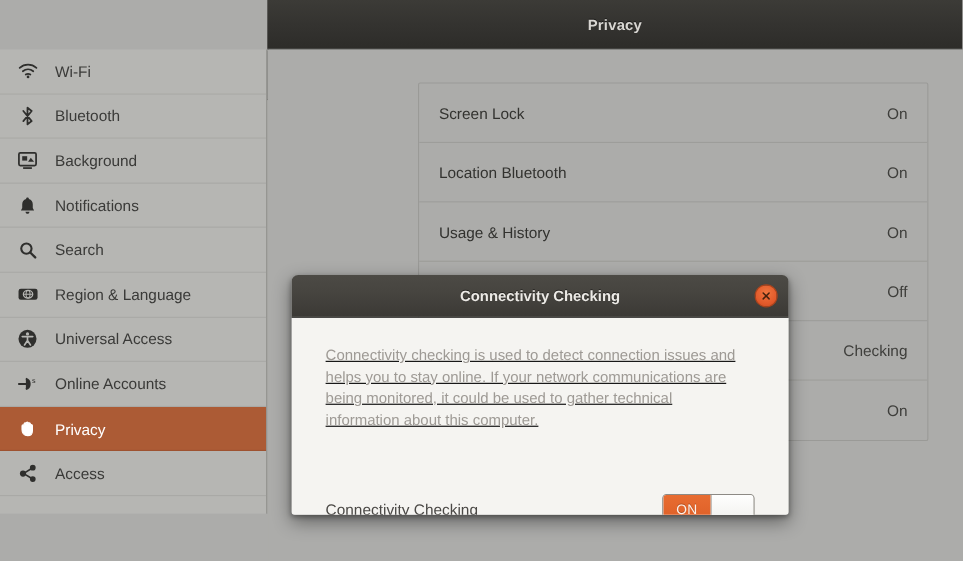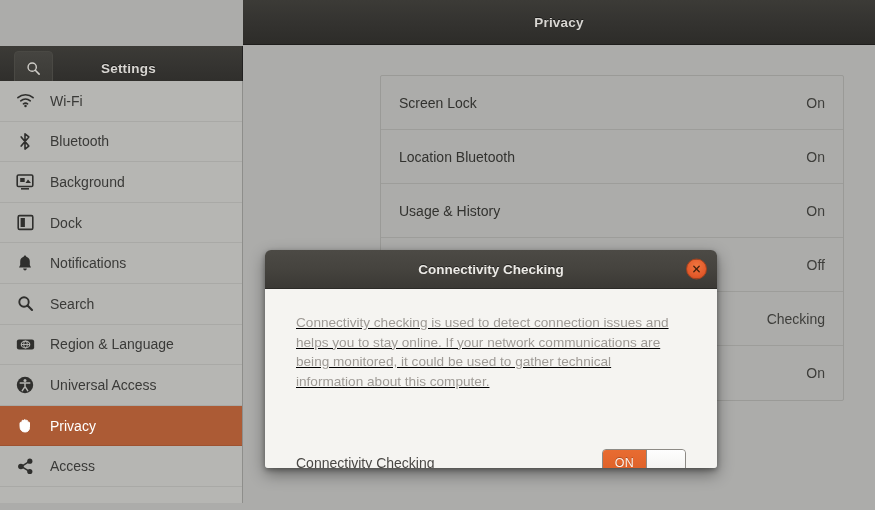--- a/index.html
+++ b/index.html
@@ -70,21 +70,20 @@
   .sidebar {
     position: absolute;
     top: 45px;
     left: 0;
     width: 243px;
     height: 422px;
     background: #b6b6b3;
     border-right: 1px solid #8e8e8b;
     box-sizing: border-box;
     overflow: hidden;
-    margin-top: 36px;
   }
   .side-item {
     height: 40.6px;
     display: flex;
     align-items: center;
     padding-left: 14px;
     box-sizing: border-box;
     border-bottom: 1px solid #a9a9a6;
     color: #3a3a38;
     font-size: 14px;
@@ -300,29 +299,20 @@
         <svg width="18" height="18" viewBox="0 0 18 18">
           <rect x="1.2" y="2" width="15.6" height="11.5" rx="1.3" fill="none" stroke="#2f2f2d" stroke-width="1.6"></rect>
           <rect x="4.2" y="5" width="4.5" height="4" fill="#2f2f2d"></rect>
           <path d="M9.5 10 L12 6.5 L15 10 Z" fill="#2f2f2d"></path>
           <rect x="5" y="15" width="8" height="1.6" fill="#2f2f2d"></rect>
         </svg>
       </span>
       <span class="side-label">Background</span>
     </div>
 
-    <div class="side-item">
-      <span class="ico">
-        <svg width="17" height="17" viewBox="0 0 17 17">
-          <rect x="1.2" y="1.6" width="14.6" height="13.8" rx="1.4" fill="none" stroke="#2f2f2d" stroke-width="1.6"></rect>
-          <rect x="3.6" y="4" width="4.3" height="9" fill="#2f2f2d"></rect>
-        </svg>
-      </span>
-      <span class="side-label">Dock</span>
-    </div>
 
     <div class="side-item">
       <span class="ico">
         <svg width="16" height="18" viewBox="0 0 16 18">
           <path d="M8 1.5 C8.9 1.5 9.3 2.1 9.3 2.8 C11.6 3.4 12.8 5.2 12.8 7.6 L12.8 11 L14 13.4 L2 13.4 L3.2 11 L3.2 7.6 C3.2 5.2 4.4 3.4 6.7 2.8 C6.7 2.1 7.1 1.5 8 1.5 Z" fill="#2f2f2d"></path>
           <path d="M6.2 14.5 C6.2 15.6 7 16.4 8 16.4 C9 16.4 9.8 15.6 9.8 14.5 Z" fill="#2f2f2d"></path>
         </svg>
       </span>
       <span class="side-label">Notifications</span>
     </div>
@@ -353,20 +343,31 @@
       <span class="ico">
         <svg width="18" height="18" viewBox="0 0 18 18">
           <circle cx="9" cy="9" r="8.2" fill="#2f2f2d"></circle>
           <circle cx="9" cy="4.6" r="1.5" fill="#b6b6b3"></circle>
           <path d="M4.2 7 L13.8 7 M9 7 L9 10.6 M9 10.6 L6.3 14.6 M9 10.6 L11.7 14.6" stroke="#b6b6b3" stroke-width="1.5" stroke-linecap="round" fill="none"></path>
         </svg>
       </span>
       <span class="side-label">Universal Access</span>
     </div>
 
+    <div class="side-item">
+      <span class="ico">
+        <svg width="20" height="16" viewBox="0 0 20 16">
+          <path d="M2.2 8 L8.5 8" stroke="#2f2f2d" stroke-width="1.8" stroke-linecap="round"></path>
+          <path d="M8.5 3.2 A5 5 0 0 1 8.5 12.8 Z" fill="#2f2f2d"></path>
+          <path d="M8.5 3.2 A5 5 0 0 1 8.5 12.8" fill="none" stroke="#2f2f2d" stroke-width="1.6"></path>
+          <text x="14" y="7.5" font-family="Liberation Sans, sans-serif" font-size="6.5" fill="#2f2f2d">s</text>
+        </svg>
+      </span>
+      <span class="side-label">Online Accounts</span>
+    </div>
 
     <div class="side-item selected">
       <span class="ico">
         <svg width="17" height="17" viewBox="0 0 17 17">
           <path d="M3 9.5 L3 6.2 A0.95 0.95 0 0 1 4.9 6.2 L4.9 4.2 A0.95 0.95 0 0 1 6.8 4.2 L6.8 3.6 A0.95 0.95 0 0 1 8.7 3.6 L8.7 4.2 A0.95 0.95 0 0 1 10.6 4.2 L10.6 6 A0.95 0.95 0 0 1 12.5 6 L12.5 10.5 C12.5 13.3 10.7 15 8.2 15 C5.3 15 3 13.2 3 9.5 Z" fill="#ffffff"></path>
         </svg>
       </span>
       <span class="side-label">Privacy</span>
     </div>
 

